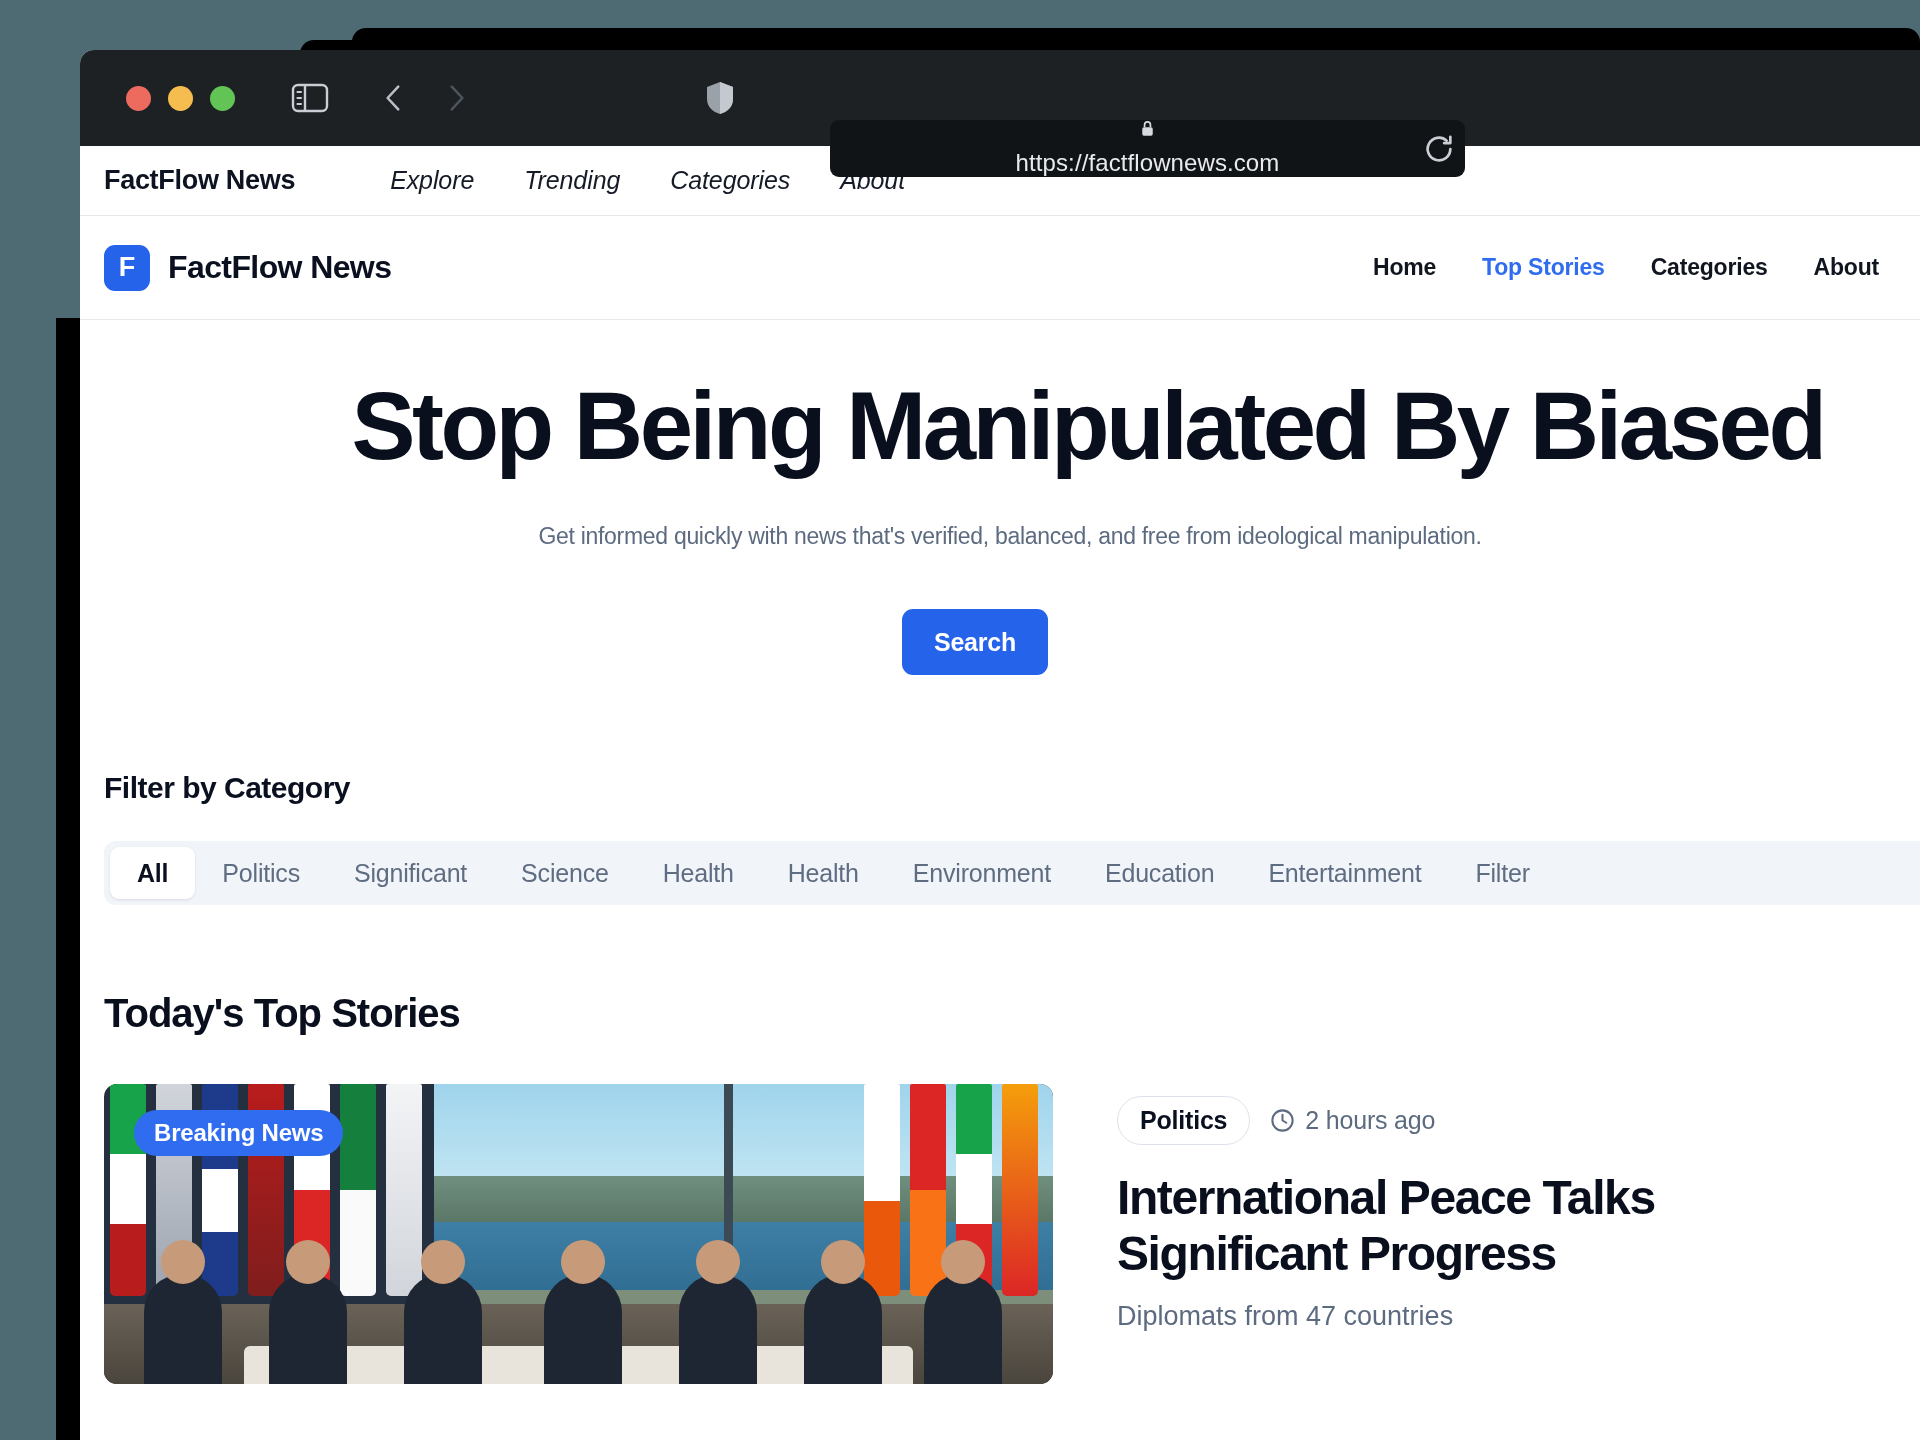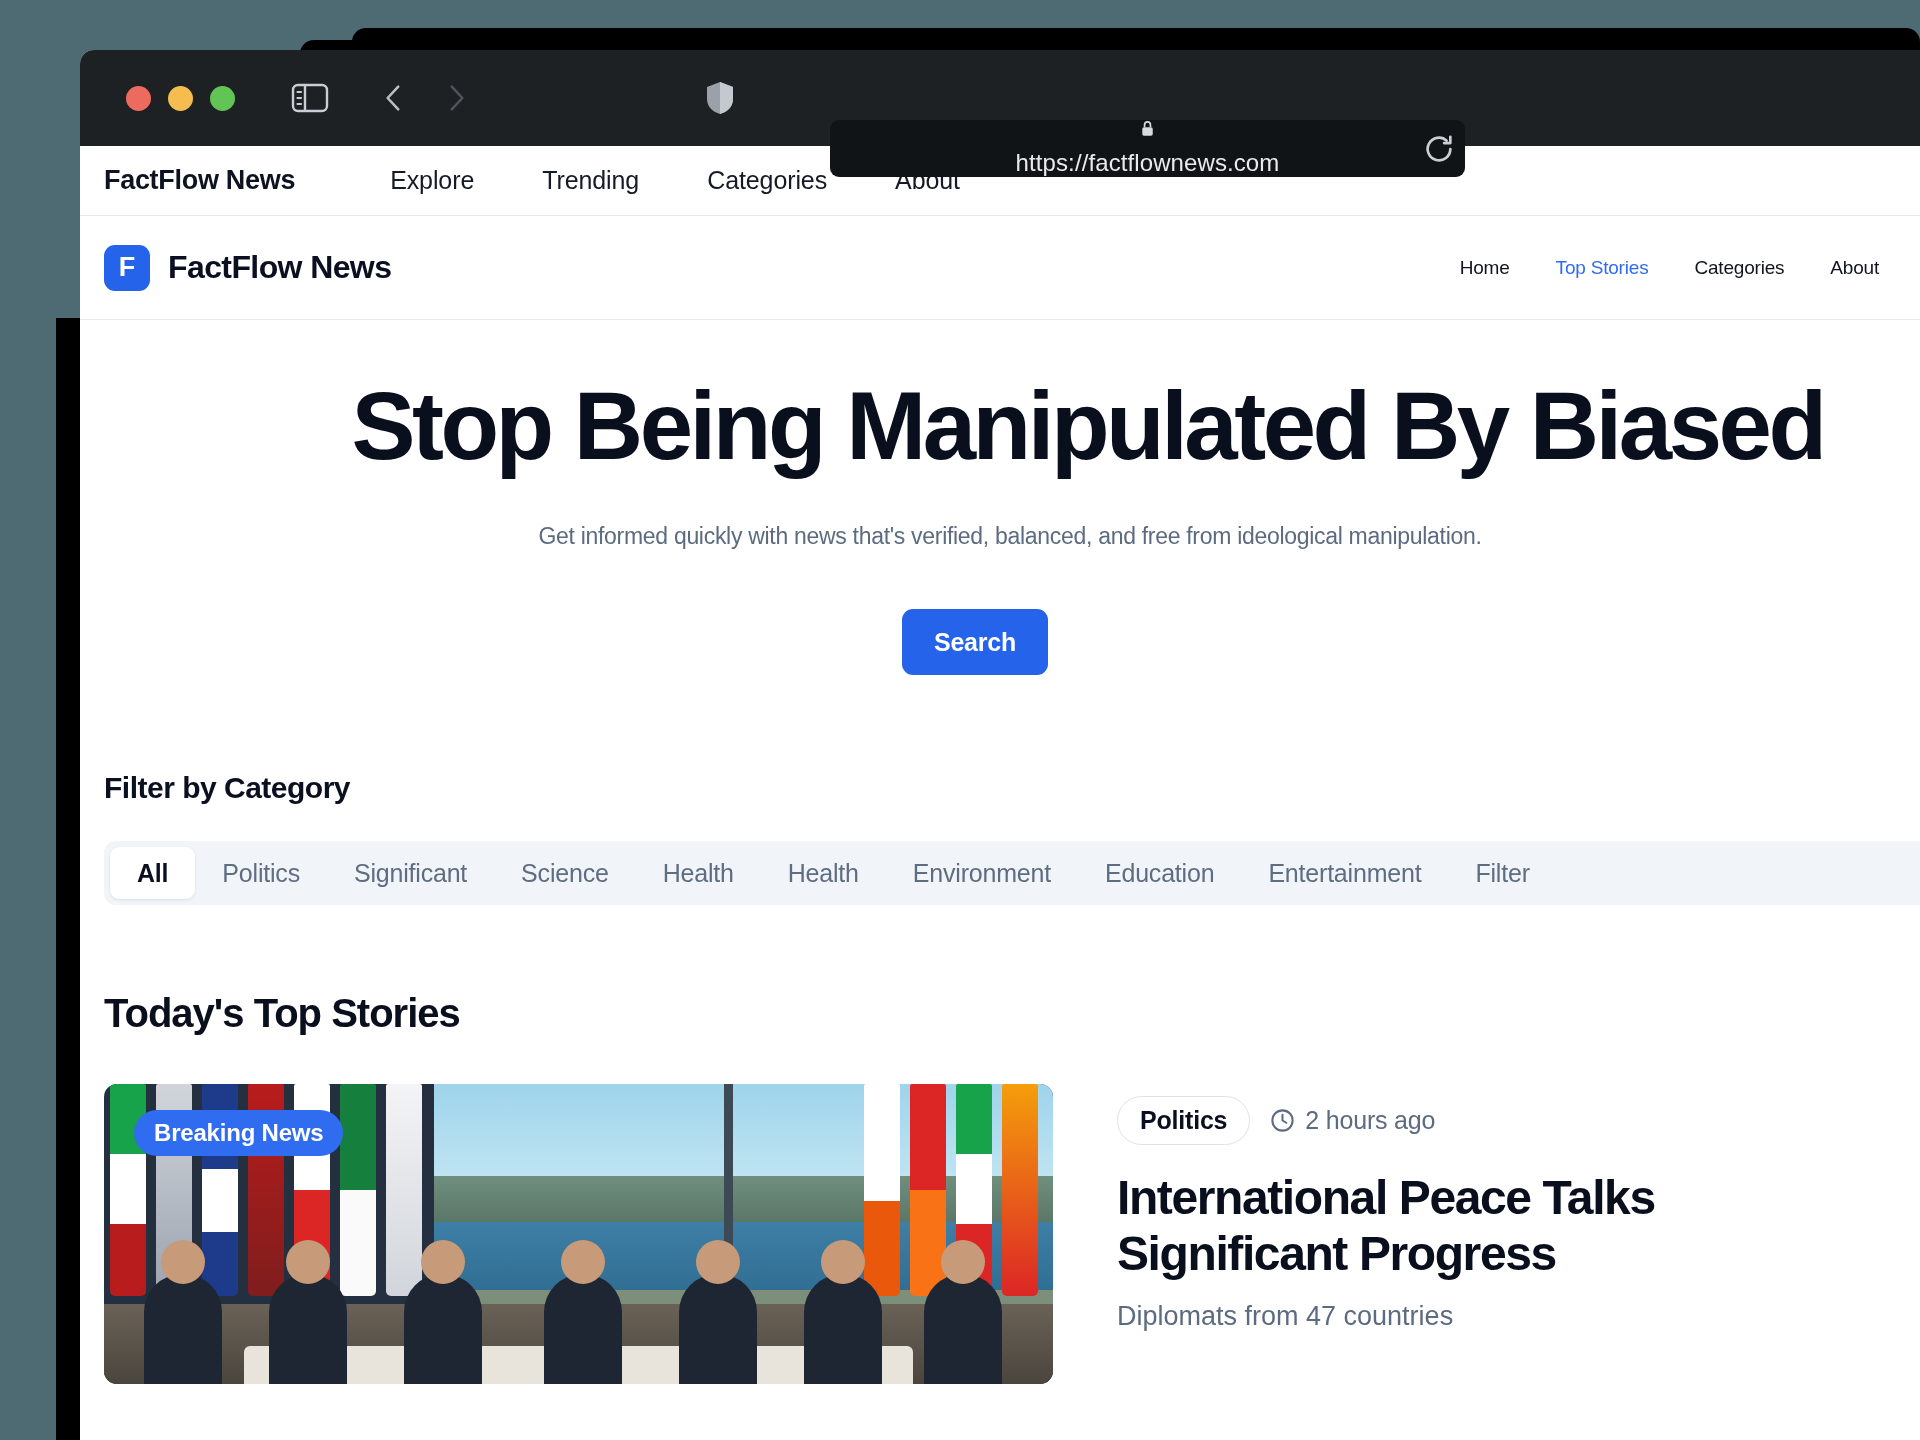--- a/index.html
+++ b/index.html
@@ -83,21 +83,21 @@
     background: #ffffff;
     display: flex; align-items: center;
     padding-left: 24px;
     gap: 0;
     border-bottom: 1px solid #e6e8ec;
   }
   .bm-brand {
     font-size: 27px; font-weight: 700; color: #0d1321;
     letter-spacing: -0.3px;
   }
-  .bm-links { display: flex; align-items: center; gap: 18px; margin-left: 70px; }
+  .bm-links { display: flex; align-items: center; gap: 0; margin-left: 70px; font-style: italic; }
   .bm-link {
     font-size: 25px; color: #141a26;
     padding: 0 25px;
     letter-spacing: -0.1px;
   }
 
   
   .site-header {
     height: 104px;
     background: #ffffff;
@@ -117,25 +117,25 @@
   .brand-name {
     font-size: 32px; font-weight: 700; color: #0b1020;
     letter-spacing: -0.6px;
   }
   .site-nav {
     margin-left: auto;
     display: flex; align-items: center; gap: 0;
     padding-right: 14px;
   }
   .site-nav a {
-    font-size: 19px; color: #10151f;
+    font-size: 23px; color: #10151f;
     text-decoration: none;
     padding: 0 23px;
     letter-spacing: -0.2px;
-    font-weight: 400;
+    font-weight: 700;
   }
   .site-nav a.active { color: #2f6cf0; }
 
   
   .hero { padding-top: 56px; text-align: center; }
   .hero-title {
     font-size: 96px;
     font-weight: 800;
     color: #0a0f1e;
     letter-spacing: -3.5px;

